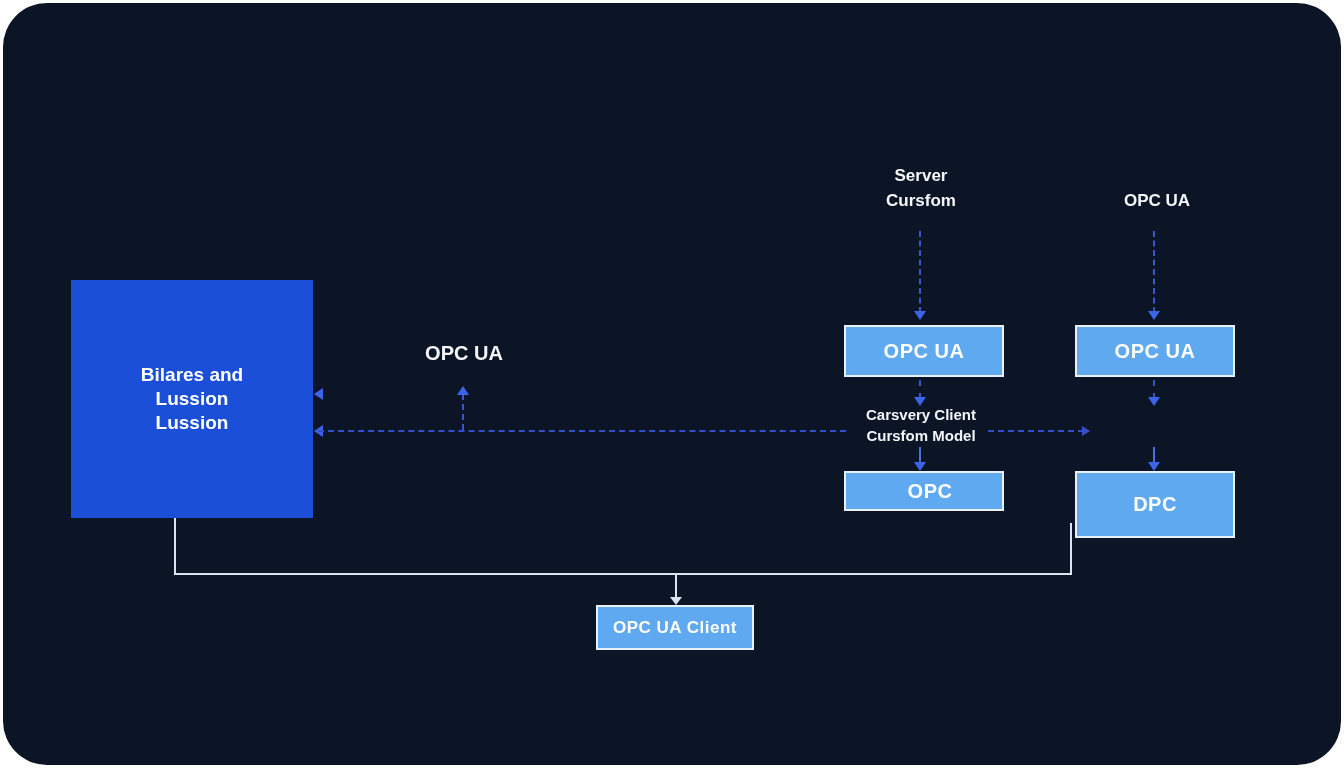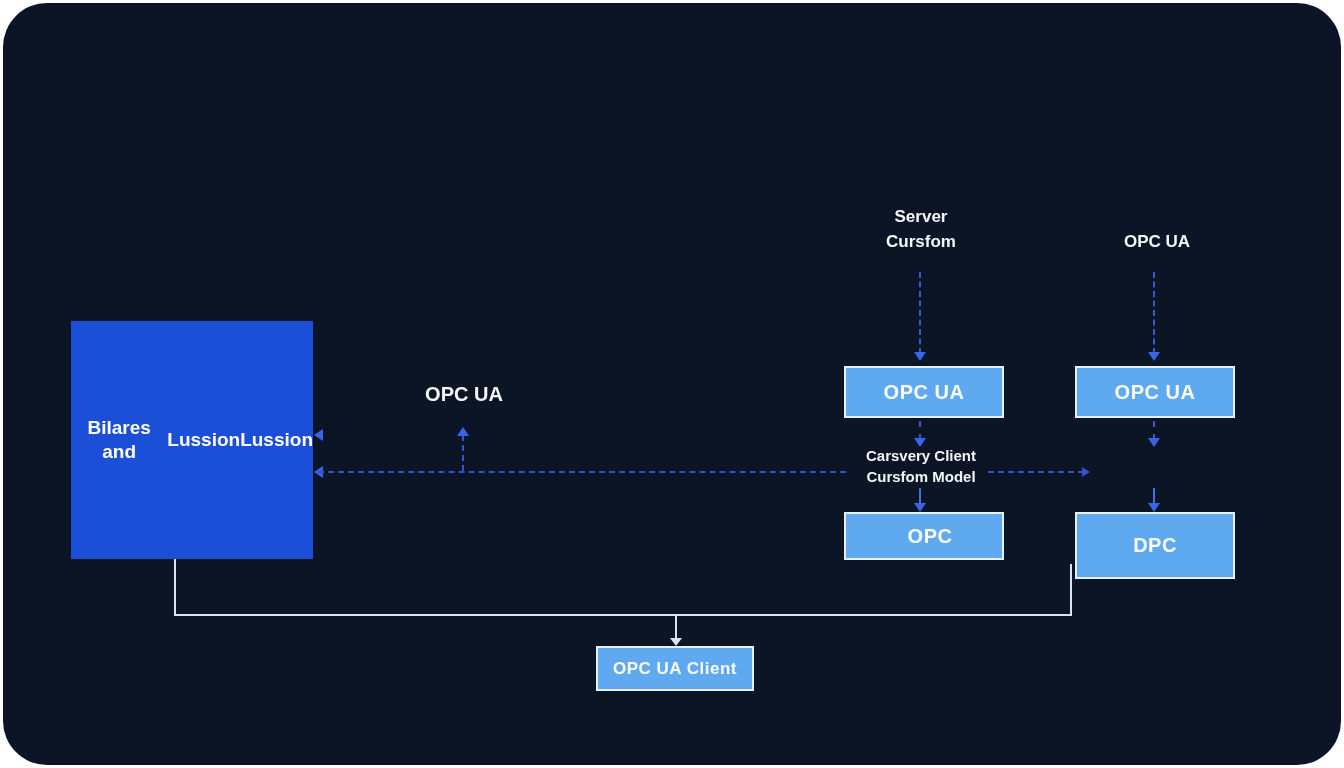--- a/index.html
+++ b/index.html
@@ -1,32 +1,32 @@
 <!DOCTYPE html>
 <html><head>
 <meta charset="utf-8">
 <style>
   * { margin:0; padding:0; box-sizing:border-box; }
   html,body { width:1344px; height:768px; background:#ffffff; font-family:"Liberation Sans", sans-serif; }
   #stage { position:relative; width:1344px; height:768px; background:#ffffff; overflow:hidden; }
   #panel { position:absolute; left:3px; top:3px; right:3px; bottom:3px; background:#0c1525; border-radius:44px; }
 
-  .abs { position:absolute;margin-top:41px; }
+  .abs { position:absolute; }
 
   
   .left-box { left:68px; top:277px; width:242px; height:238px; background:#1b4fd8;
-              display:flex; flex-direction:row; align-items:center; justify-content:center;
+              display:flex; flex-direction:column; align-items:center; justify-content:center;
               color:#ffffff; font-size:19px; font-weight:600; line-height:24px; text-align:center; }
 
   
   .node { background:#5fa9f1; border:2px solid #e8f0fa; color:#ffffff; font-weight:700;
           display:flex; align-items:center; justify-content:center; font-size:20px; letter-spacing:0.5px; }
   .node-top-1 { left:841px; top:322px; width:160px; height:52px; }
   .node-top-2 { left:1072px; top:322px; width:160px; height:52px; }
-  .node-bot-1 { left:841px; top:468px; width:160px; height:48px;padding-left:12px; }
+  .node-bot-1 { left:841px; top:468px; width:160px; height:40px;padding-left:12px; }
   .node-bot-2 { left:1072px; top:468px; width:160px; height:67px; }
   .node-client { left:593px; top:602px; width:158px; height:45px; font-size:17px; }
 
   
   .lbl { color:#f5f7fb; text-align:center; }
   .lbl-server { left:848px; top:160px; width:140px; font-size:17px; font-weight:600; line-height:25px; }
   .lbl-opcua-topright { left:1094px; top:188px; width:120px; font-size:17px; font-weight:600; }
   .lbl-opcua-mid { left:411px; top:339px; width:100px; font-size:20px; font-weight:700; }
   .caption { color:#f2f5fa; font-size:15px; font-weight:600; line-height:21px; text-align:center; }
   .cap-1 { left:833px; top:401px; width:170px; }

